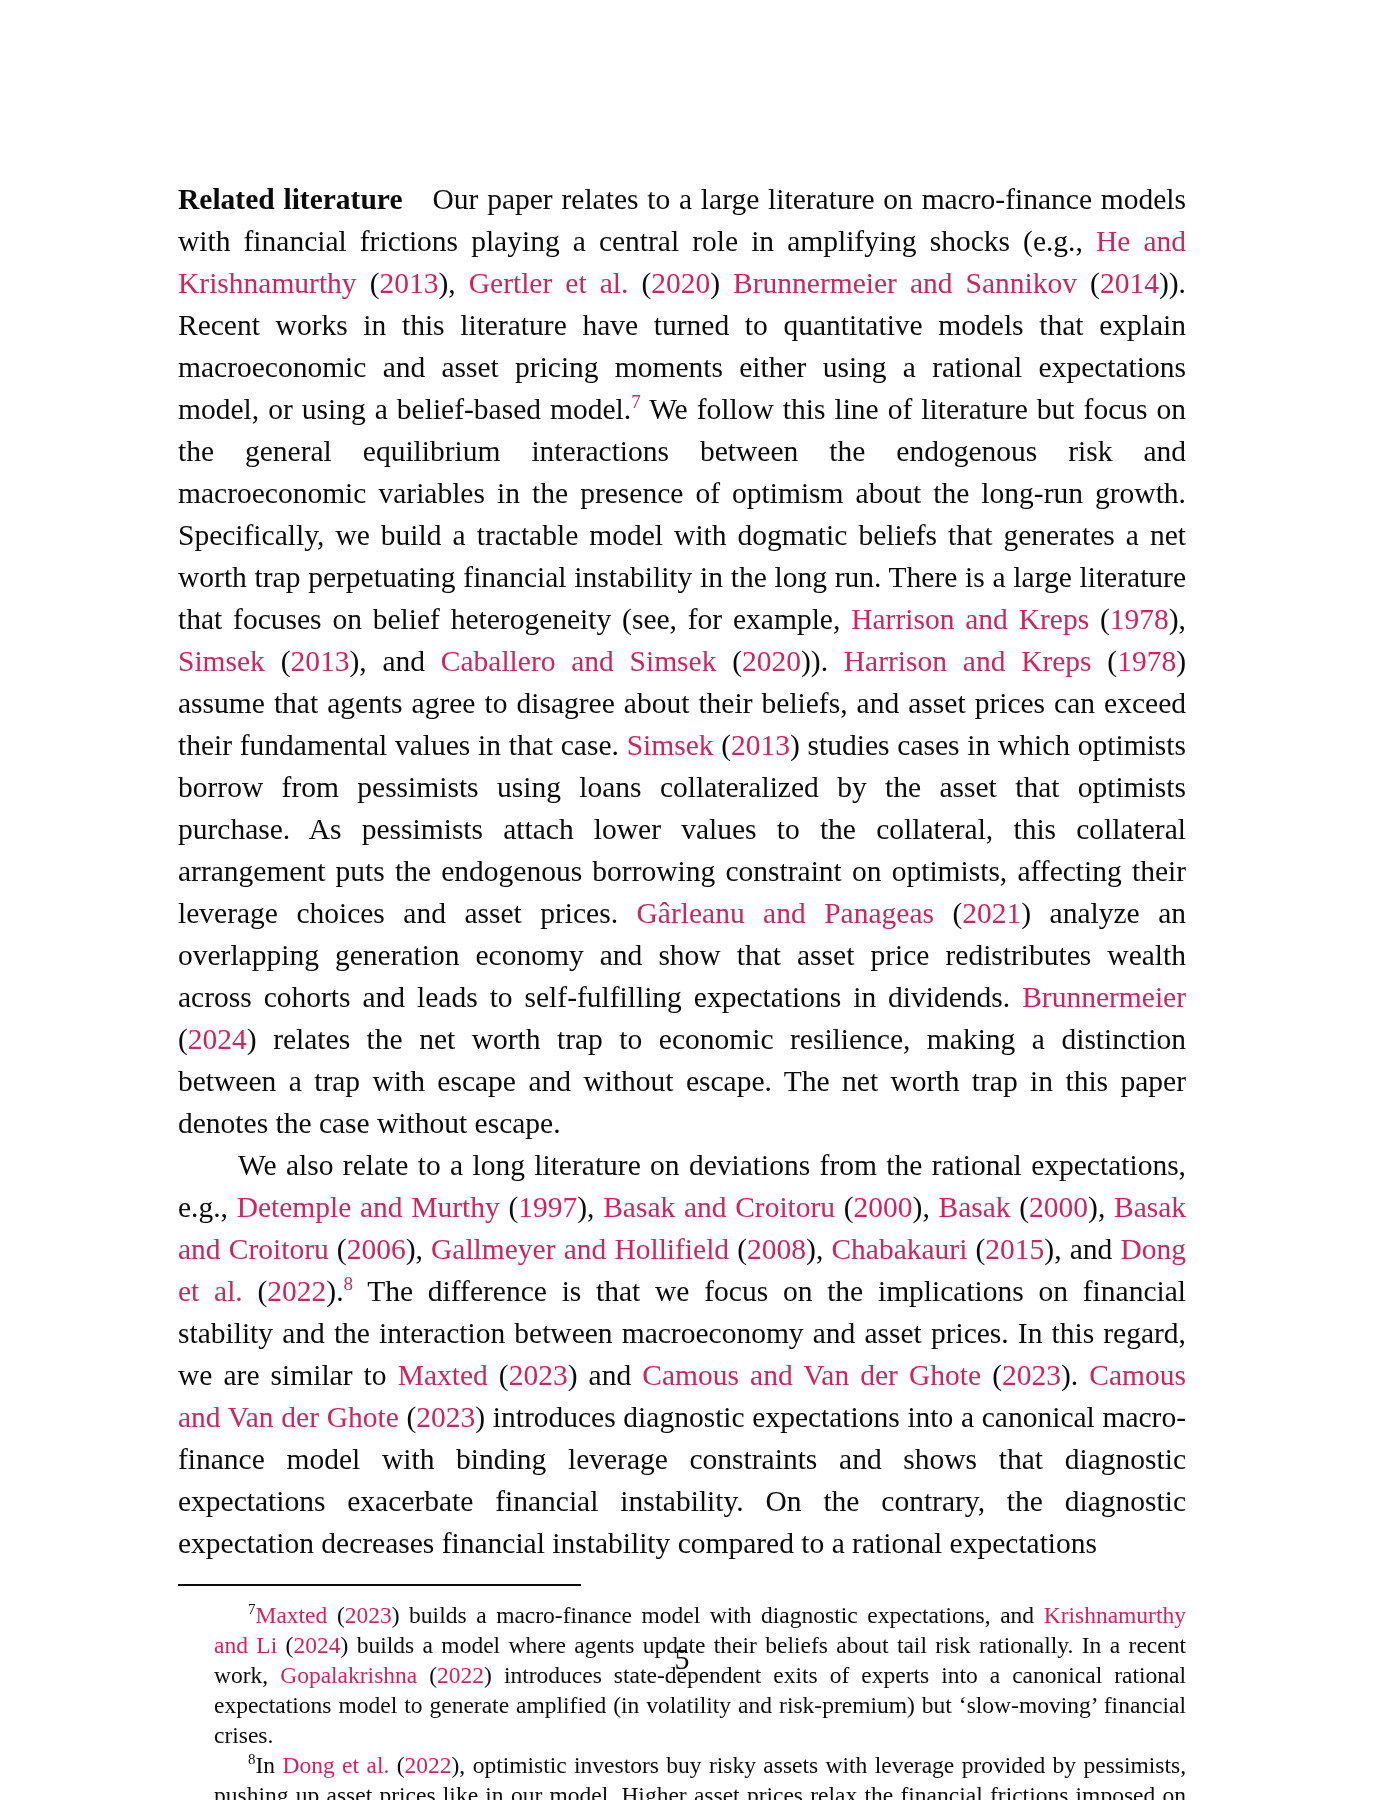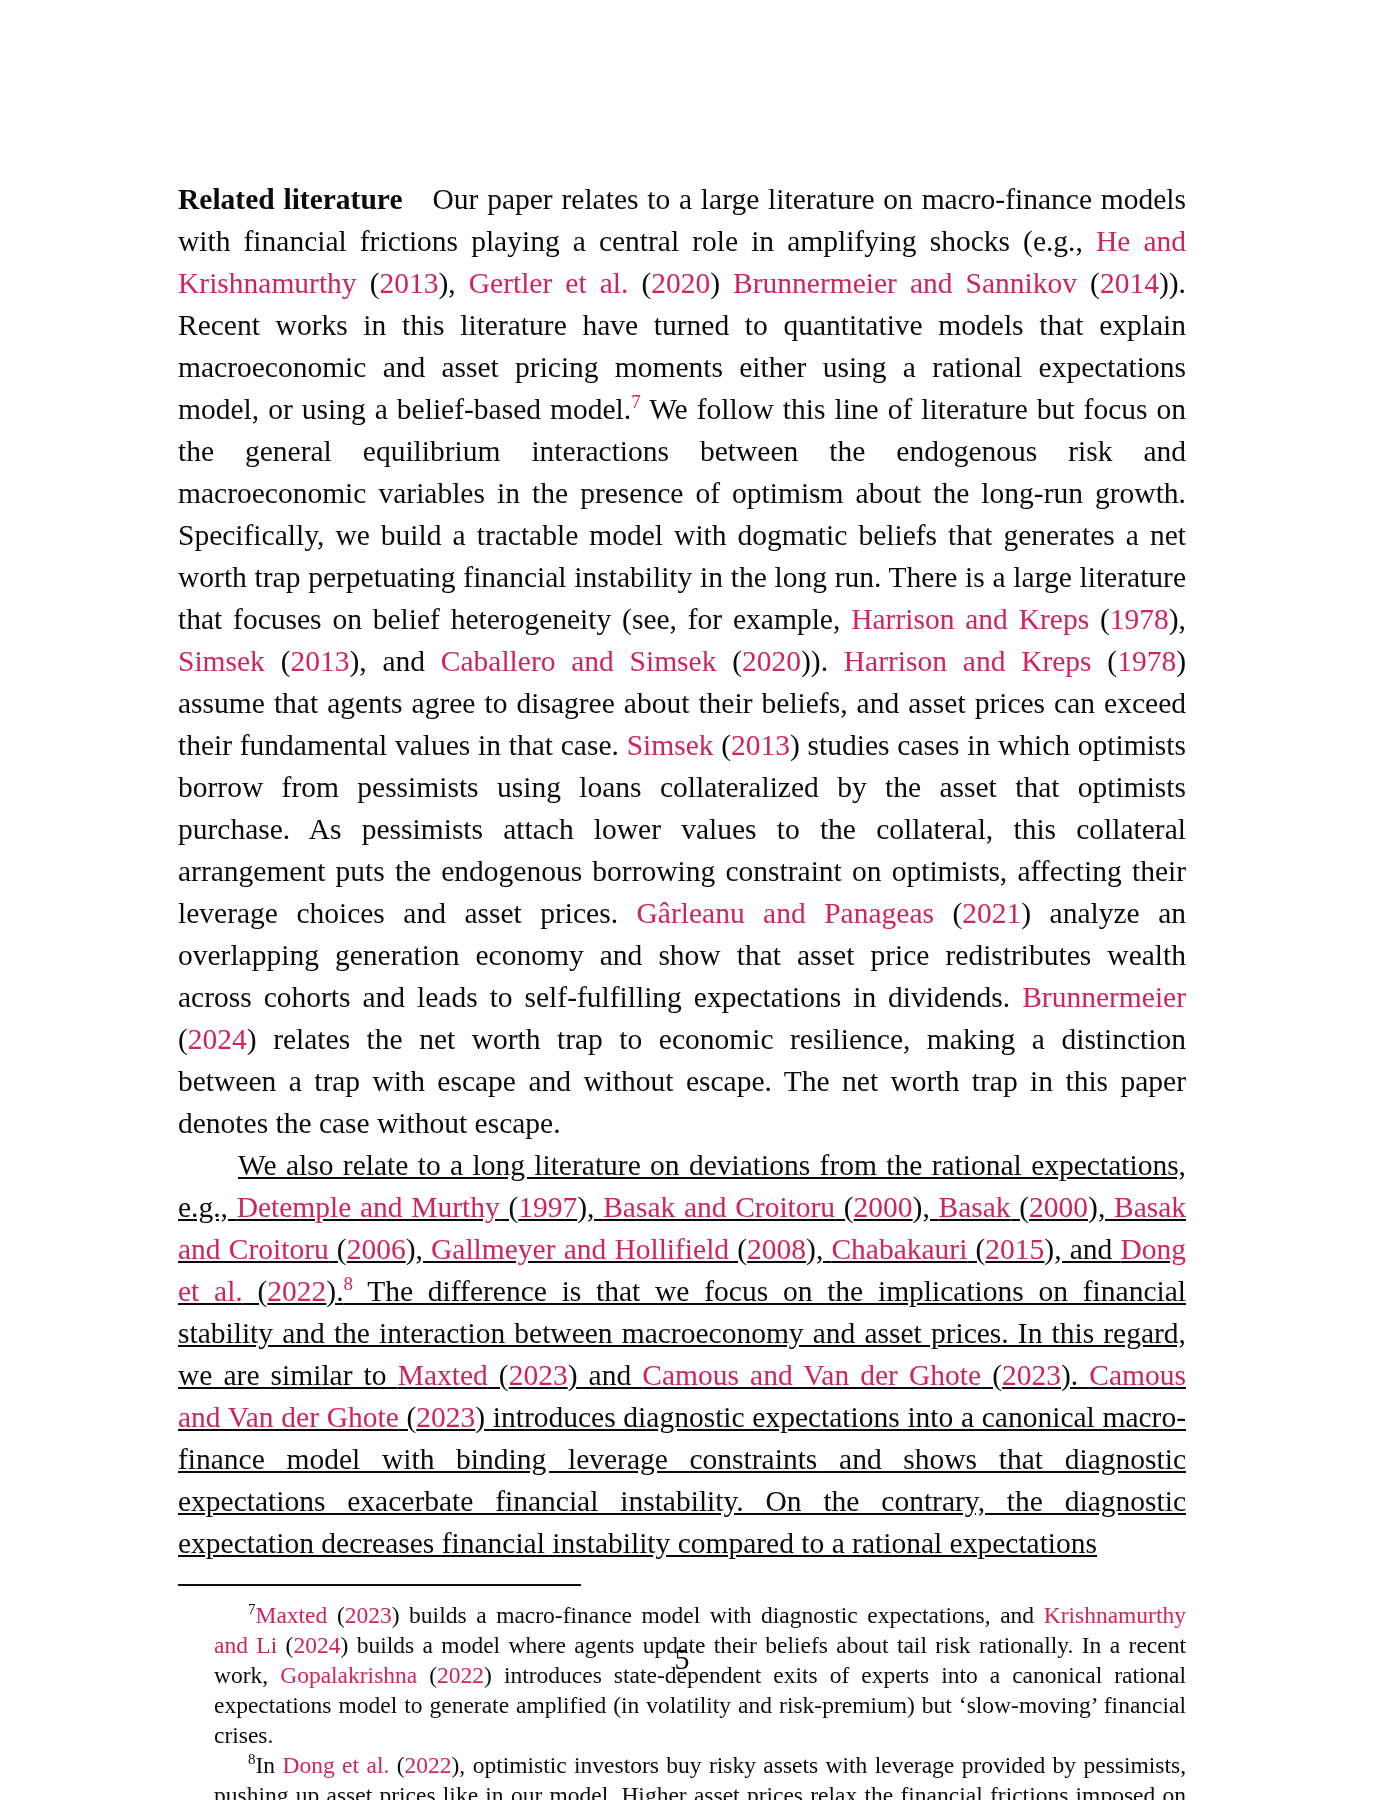--- a/index.html
+++ b/index.html
@@ -23,21 +23,21 @@
     left:178px;
     top:178px;
     width:1008px;
   }
   .para{
     font-size:29.5px;
     line-height:42px;
     text-align:justify;
     color:var(--text);
   }
-  .para.indent{text-indent:60px;text-decoration:underline;}
+  .para.indent{text-indent:60px;}
   .lead-bold{font-weight:bold;}
   .lead-gap{display:inline-block;width:30px;}
   .cite{color:var(--link);}
   sup.fnref{
     color:var(--link);
     font-size:19px;
     line-height:0;
     vertical-align:baseline;
     position:relative;
     top:-11px;

